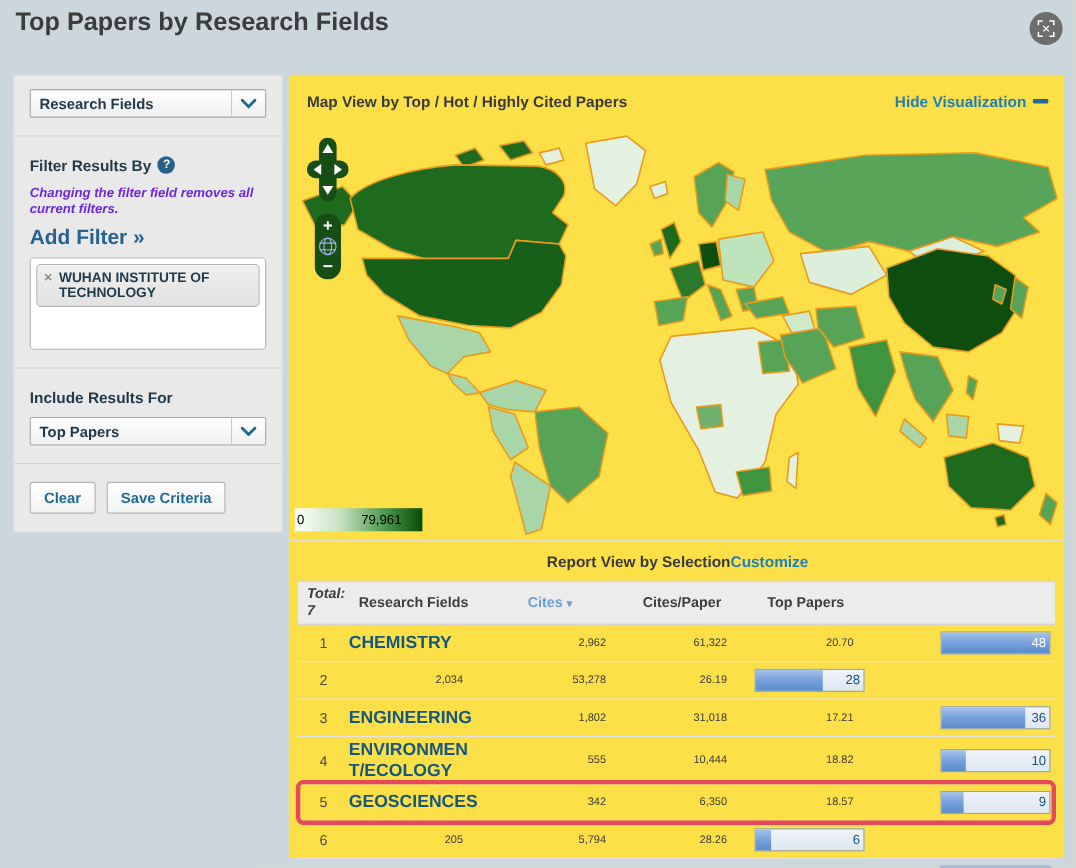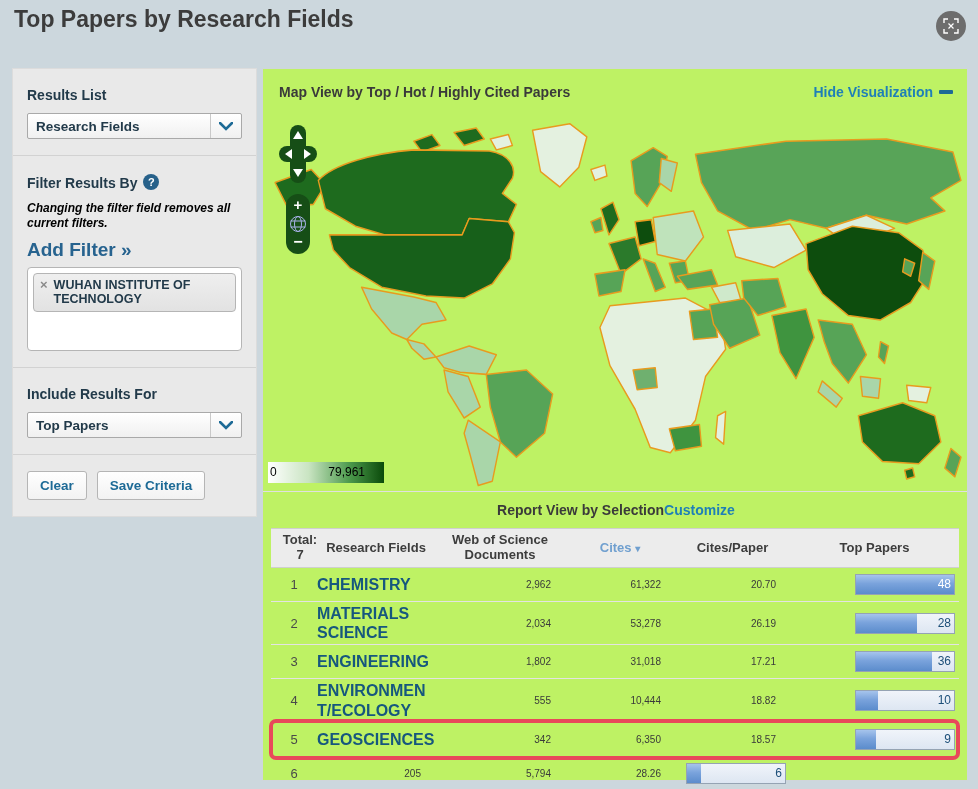--- a/index.html
+++ b/index.html
@@ -17,53 +17,53 @@
   .sidebar{position:absolute;left:12px;top:68px;width:245px;background:#e9e9e9;border:1px solid #dcdcdc;box-sizing:border-box;}
   .side-section{padding:12px 14px 16px;border-top:1px solid #d2d2d2;}
   .side-section:first-child{border-top:none;}
   .side-heading{font-size:14px;font-weight:bold;color:#223a4a;margin:6px 0 10px;}
   .dropdown{display:flex;align-items:stretch;height:26px;background:linear-gradient(#ffffff,#f0f0f0);
     border:1px solid #a9a9a9;border-radius:2px;cursor:pointer;width:100%;box-sizing:border-box;padding:0;}
   .dropdown .dd-label{flex:1;display:flex;align-items:center;padding-left:8px;font-size:13.5px;font-weight:bold;color:#223a4a;}
   .dropdown .dd-caret{width:30px;border-left:1px solid #c9c9c9;display:flex;align-items:center;justify-content:center;}
   .help-badge{display:inline-flex;width:16px;height:16px;border-radius:50%;background:#27618a;color:#fff;
     font-size:11px;font-weight:bold;align-items:center;justify-content:center;vertical-align:2px;margin-left:6px;cursor:pointer;}
-  .filter-note{font-size:12px;font-style:italic;font-weight:bold;color:#000000;margin:2px 0 8px;line-height:1.25;}
+  .filter-note{font-size:12px;font-style:italic;font-weight:bold;color:#6d28d9;margin:2px 0 8px;line-height:1.25;}
   .add-filter{font-size:19px;font-weight:bold;color:#27638f;text-decoration:none;display:inline-block;margin-bottom:6px;}
   .filter-box{background:#fff;border:1px solid #b5b5b5;border-radius:4px;min-height:72px;padding:5px;}
   .filter-tag{display:flex;gap:6px;align-items:flex-start;background:linear-gradient(#efefef,#e2e2e2);
     border:1px solid #b5b5b5;border-radius:4px;padding:4px 6px;}
   .tag-x{color:#8a8a8a;font-weight:bold;font-size:13px;line-height:1.1;cursor:pointer;}
   .tag-label{font-size:12.5px;font-weight:bold;color:#223a4a;line-height:1.15;}
   .btn-row{display:flex;gap:10px;padding-top:4px;}
   .btn{background:linear-gradient(#ffffff,#f2f2f2);border:1px solid #b5b5b5;border-radius:3px;
     color:#1d6a96;font-weight:bold;font-size:13.5px;padding:6px 12px;cursor:pointer;font-family:inherit;}
   
-  .main-panel{position:absolute;left:262px;top:68px;width:706px;height:713px;background:#bef264;
+  .main-panel{position:absolute;left:262px;top:68px;width:706px;height:713px;background:#fde047;
     border:1px solid #cfd6da;box-sizing:border-box;}
   .map-header{height:46px;display:flex;align-items:center;justify-content:space-between;padding:0 14px 0 16px;}
   .map-title{font-size:14px;font-weight:bold;color:#3a3a3a;}
   .link-blue{font-size:14px;font-weight:bold;color:#1e7fb8;text-decoration:none;cursor:pointer;display:inline-flex;align-items:center;gap:6px;}
   .minus-glyph{display:inline-block;width:14px;height:4px;background:#1d6a96;border-radius:1px;}
   .map-area{position:relative;height:376px;border-bottom:1px solid #e0e0e0;}
   .map-svg{position:absolute;inset:0;width:100%;height:100%;}
   .map-controls{position:absolute;left:16px;top:10px;display:flex;flex-direction:column;gap:9px;align-items:center;}
   .legend{position:absolute;left:5px;bottom:8px;width:116px;height:21px;
     background:linear-gradient(to right,#ffffff,#c9e4c2 35%,#4d9a4d 70%,#0a4a0a);position:absolute;}
   .legend .lg-min{position:absolute;left:2px;top:3px;font-size:12px;color:#000;}
   .legend .lg-max{position:absolute;left:52%;top:3px;font-size:12px;color:#000;}
   
   .report-header{height:36px;display:flex;align-items:center;justify-content:center;padding:0 14px 0 16px;}
   .report-title{font-size:14px;font-weight:bold;color:#3a3a3a;}
   .report-table{margin:0 8px;}
   .tr{display:grid;grid-template-columns:46px 118px 130px 110px 115px 1fr;align-items:center;
     border-bottom:1px solid #e3e3e3;min-height:29px;padding:2px 0;}
   .tr.thead{background:#ececec;border-top:1px solid #cfcfcf;border-bottom:1px solid #cfcfcf;min-height:34px;}
   .th{font-size:13px;font-weight:bold;color:#3d3d3d;text-align:center;line-height:1.15;cursor:pointer;}
-  .th.left{text-align:center;padding-left:8px;width:42px;}
+  .th.left{text-align:left;padding-left:8px;width:42px;font-style:italic;}
   .th.sorted{color:#6f9fcf;}
   .sort-caret{font-size:10px;color:#6f9fcf;}
   .td-rank{font-size:13px;color:#4a4a4a;text-align:center;}
   .td-field{font-size:16px;font-weight:bold;color:#16577e;text-decoration:none;line-height:1.2;
     overflow-wrap:anywhere;display:block;cursor:pointer;}
   .td-num{font-size:10px;color:#3a3a3a;text-align:right;padding-right:14px;}
   .td-bar{display:flex;justify-content:flex-end;padding-right:4px;}
   .bar-track{position:relative;width:100px;height:21px;border:1px solid #95a3b3;box-sizing:border-box;
     background:linear-gradient(#f0f4fa,#dde6f2);}
   .bar-fill{height:100%;background:linear-gradient(#a6c4ec 0%,#7aa3dc 45%,#5b8ccc 100%);}
@@ -84,21 +84,20 @@
         <path d="M12,2 H16 V6"></path>
         <path d="M16,12 V16 H12"></path>
         <path d="M6,16 H2 V12"></path>
       <path d="M6.5,6.5 L11.5,11.5 M11.5,6.5 L6.5,11.5" stroke-width="1.2"></path>
     </g>
   </svg>
 </button>
 
 <div class="sidebar">
   <div class="side-section">
-    <div class="side-heading">Results List</div>
     <div class="dropdown">
       <span class="dd-label">Research Fields</span>
       <span class="dd-caret">
         <svg width="14" height="9" viewBox="0 0 14 9">
             <path d="M1,1 L7,7 L13,1" fill="none" stroke="#1d6a96" stroke-width="2.6" stroke-linecap="round"></path>
           </svg>
       </span>
     </div>
   </div>
 
@@ -258,21 +257,20 @@
 
   <div class="report-header">
     <span class="report-title">Report View by Selection</span>
     <a class="link-blue">Customize</a>
   </div>
 
   <div class="report-table">
     <div class="tr thead">
       <div class="th left">Total: 7</div>
       <div class="th">Research Fields</div>
-      <div class="th">Web of Science Documents</div>
       <div class="th sorted">
         <span>Cites</span>
         <span class="sort-caret">▾</span>
       </div>
       <div class="th">Cites/Paper</div>
       <div class="th">Top Papers</div>
     </div>
 
     <div class="tr">
       <div class="td-rank">1</div>
@@ -283,21 +281,20 @@
       <div class="td-bar">
           <div class="bar-track">
             <div class="bar-fill" style="width: 100%;"></div>
             <span class="bar-label on-fill">48</span>
           </div>
         </div>
     </div>
 
     <div class="tr">
       <div class="td-rank">2</div>
-      <a class="td-field">MATERIALS SCIENCE</a>
       <div class="td-num">2,034</div>
       <div class="td-num">53,278</div>
       <div class="td-num">26.19</div>
       <div class="td-bar">
           <div class="bar-track">
             <div class="bar-fill" style="width: 62%;"></div>
             <span class="bar-label">28</span>
           </div>
         </div>
     </div>

